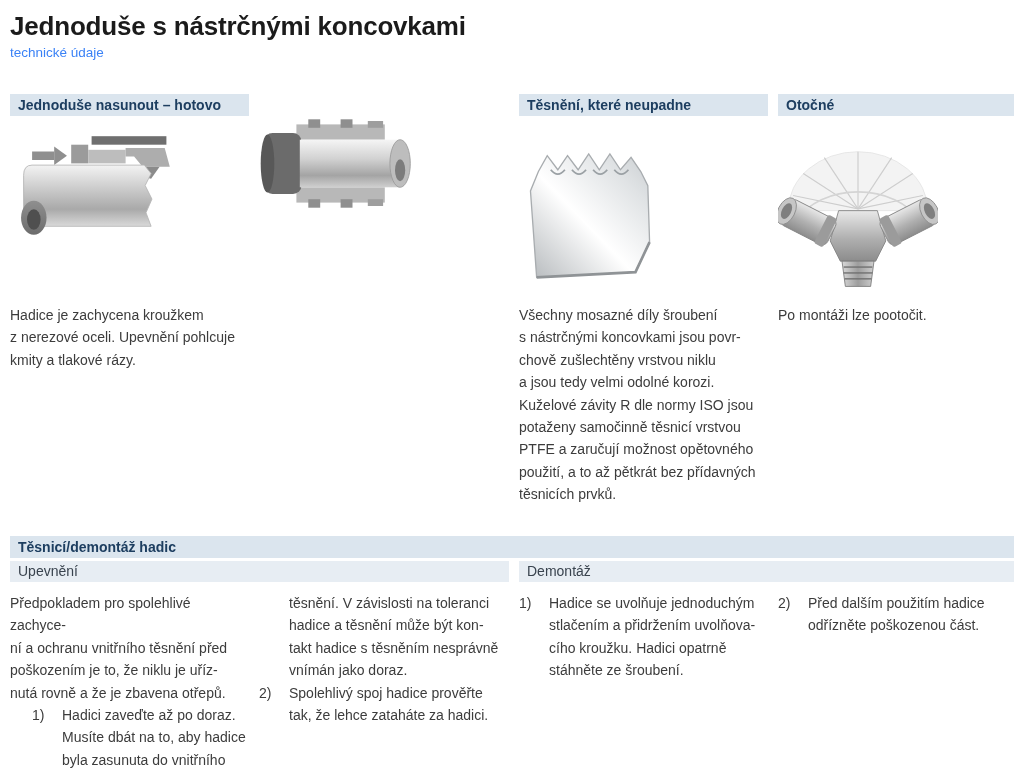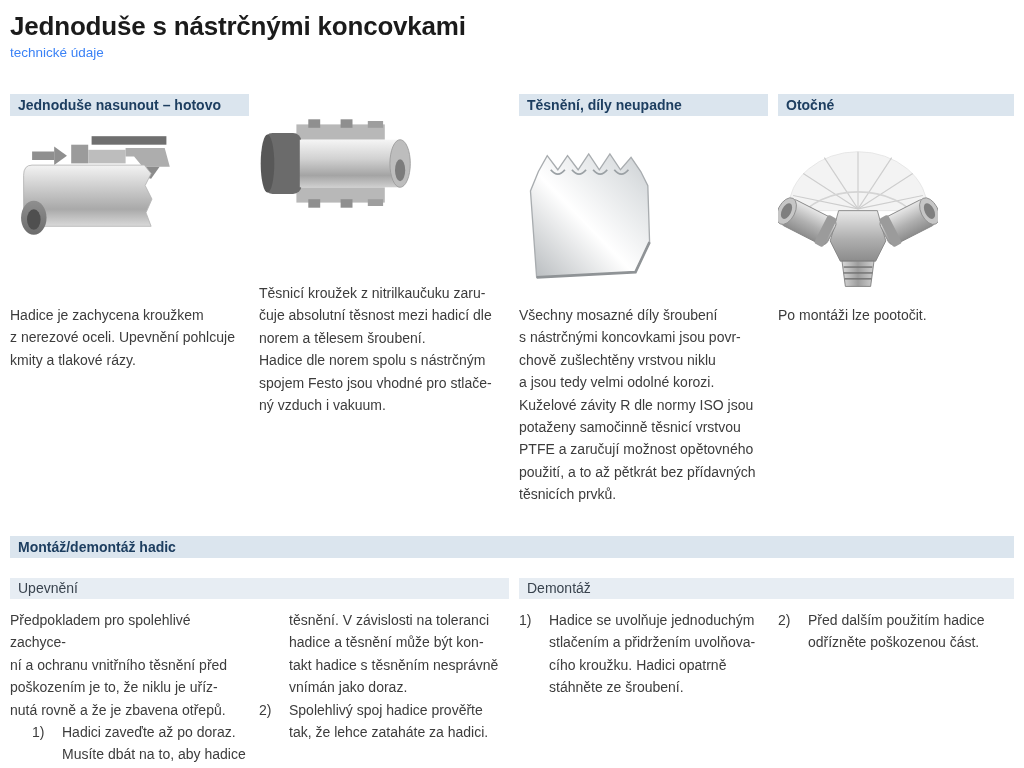--- a/index.html
+++ b/index.html
@@ -34,21 +34,21 @@
   }
   .pre { white-space:pre-line; }
 
   .assembly { margin-top:20px; }
   .assembly-bar {
     height:22px; background:#dbe5ee; color:#1d3e60;
     font-size:14px; font-weight:bold; line-height:22px; padding-left:8px;
   }
   .sub-bars {
     display:grid; grid-template-columns:499px 495px; column-gap:10px;
-    margin-top:20px;
+    margin-top:3px;
   }
   .sub-bar {
     height:21px; background:#e7edf3; color:#39434e;
     font-size:14px; line-height:21px; padding-left:8px;
   }
   .assembly-text {
     display:grid;
     grid-template-columns:239px 250px 249px 236px;
     column-gap:10px;
     margin-top:10px;
@@ -134,30 +134,24 @@
           <rect x="128" y="108" width="18" height="8" fill="#9e9e9e"></rect>
 
           <rect x="6" y="30" width="44" height="72" rx="10" fill="#6b6b6b"></rect>
           <ellipse cx="10" cy="66" rx="8" ry="34" fill="#585858"></ellipse>
 
           <rect x="48" y="38" width="118" height="56" fill="url(#m2)"></rect>
           <ellipse cx="166" cy="66" rx="12" ry="28" fill="#bdbdbd" stroke="#9a9a9a"></ellipse>
           <ellipse cx="166" cy="74" rx="6" ry="13" fill="#7c7c7c"></ellipse>
         </svg>
       </div>
-      <div class="feature-text pre">Těsnicí kroužek z nitrilkaučuku zaru-
-čuje absolutní těsnost mezi hadicí dle
-norem a tělesem šroubení.
-Hadice dle norem spolu s nástrčným
-spojem Festo jsou vhodné pro stlače-
-ný vzduch i vakuum.</div>
-    </div>
-
-    <div class="feature">
-      <div class="col-bar">Těsnění, díly neupadne</div>
+    </div>
+
+    <div class="feature">
+      <div class="col-bar">Těsnění, které neupadne</div>
       <div class="figure">
         <svg width="150" height="170" viewBox="0 0 170 190">
           <defs>
             <linearGradient id="m3" x1="0" y1="1" x2="1" y2="0">
               <stop offset="0" stop-color="#b6babd"></stop>
                 <stop offset="0.45" stop-color="#ffffff"></stop>
               <stop offset="0.8" stop-color="#dfe2e4"></stop>
                 <stop offset="1" stop-color="#c9cdd0"></stop>
             </linearGradient>
           </defs>
@@ -235,21 +229,21 @@
               <line x1="78" y1="170" x2="112" y2="170"></line>
             <line x1="79" y1="177" x2="111" y2="177"></line>
           </g>
         </svg>
       </div>
       <div class="feature-text pre">Po montáži lze pootočit.</div>
     </div>
   </div>
 
   <div class="assembly">
-    <div class="assembly-bar">Montáž/demontáž hadic</div>
+    <div class="assembly-bar">Těsnicí/demontáž hadic</div>
 
     <div class="sub-bars">
       <div class="sub-bar">Upevnění</div>
       <div class="sub-bar">Demontáž</div>
     </div>
 
     <div class="assembly-text">
 
       <div class="indented-steps">
         <div class="pre">Předpokladem pro spolehlivé zachyce-

